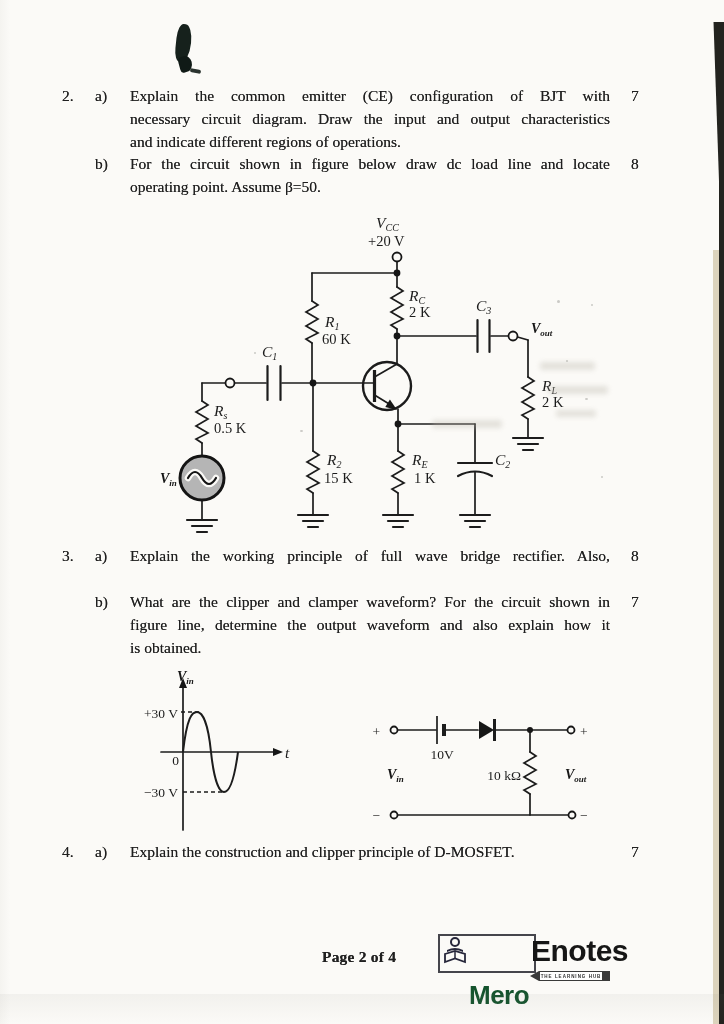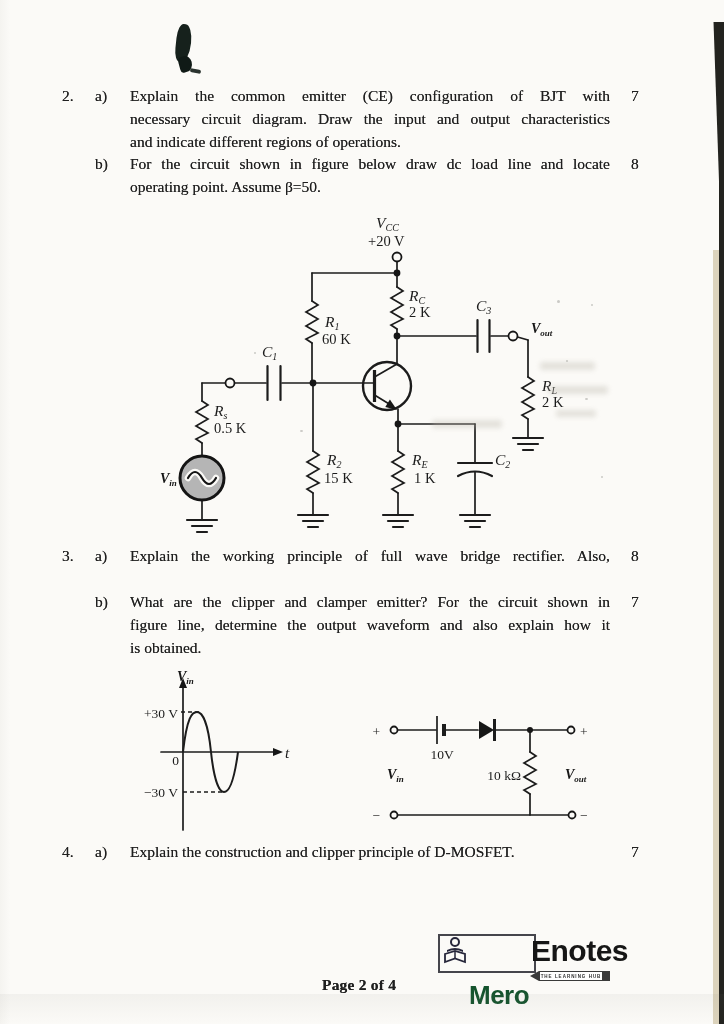--- a/index.html
+++ b/index.html
@@ -18,21 +18,21 @@
   .dot{fill:#161616;}
   .term{fill:#fbfaf7;stroke:#161616;stroke-width:1.8;}
   .csym{font:italic 15.5px "Liberation Serif",serif;fill:#1c1c1c;}
   .csub{font:italic 10px "Liberation Serif",serif;}
   .cval{font:14.5px "Liberation Serif",serif;fill:#1c1c1c;}
   .wlabel{font:bold italic 14px "Liberation Serif",serif;fill:#161616;}
   .wsub{font:bold italic 9px "Liberation Serif",serif;}
   .axlbl{font:13.5px "Liberation Serif",serif;fill:#1c1c1c;}
   .dash{stroke:#1c1c1c;stroke-width:1.3;stroke-dasharray:4 3;fill:none;}
   
-  .pagelabel{position:absolute;left:322px;top:976px;font-size:15.5px;font-weight:600;letter-spacing:.2px;}
+  .pagelabel{position:absolute;left:322px;top:948px;font-size:15.5px;font-weight:600;letter-spacing:.2px;}
   .logo{position:absolute;left:438px;top:926px;width:185px;height:56px;font-family:"Liberation Sans",sans-serif;}
   .logobox{position:absolute;left:0;top:8px;width:94px;height:35px;border:2px solid #45454c;}
   .logoicon{position:absolute;left:4px;top:10px;}
   .mero{position:absolute;left:31px;top:8px;font-size:26px;font-weight:bold;color:#14532d;letter-spacing:-.5px;margin-top:46px;}
   .enotes{position:absolute;left:93px;top:8px;font-size:30px;font-weight:bold;color:#161616;letter-spacing:-.5px;text-align:center;}
   .pencil{position:absolute;left:92px;top:45px;width:80px;height:10px;display:flex;align-items:stretch;}
   .ptip{width:0;height:0;border-top:5px solid transparent;border-bottom:5px solid transparent;border-right:9px solid #3a3a3a;}
   .pbody{flex:1;border:1.3px solid #3a3a3a;background:#fff;display:flex;align-items:center;justify-content:center;overflow:hidden;}
   .ptag{font-size:4.5px;font-weight:bold;color:#2c2c2c;letter-spacing:1px;white-space:nowrap;}
   .pcap{width:5px;background:#3a3a3a;border:1.3px solid #3a3a3a;}
@@ -79,21 +79,21 @@
 
   <div class="qnum txt" style="left:62px;top:544px">3.</div>
   <div class="qlabel txt" style="left:95px;top:544px">a)</div>
   <div class="qtext txt" style="left:130px;top:544px">
     <div class="jl">Explain the working principle of full wave bridge rectifier. Also,</div>
   </div>
   <div class="marks txt" style="left:631px;top:544px">8</div>
 
   <div class="qlabel txt" style="left:95px;top:590px">b)</div>
   <div class="qtext txt" style="left:130px;top:590px">
-    <div class="jl">What are the clipper and clamper emitter? For the circuit shown in</div>
+    <div class="jl">What are the clipper and clamper waveform? For the circuit shown in</div>
     <div class="jl">figure line, determine the output waveform and also explain how it</div>
     <div class="ll">is obtained.</div>
   </div>
   <div class="marks txt" style="left:631px;top:590px">7</div>
 
   <div class="qnum txt" style="left:62px;top:840px">4.</div>
   <div class="qlabel txt" style="left:95px;top:840px">a)</div>
   <div class="qtext txt" style="left:130px;top:840px">
     <div class="ll">Explain the construction and clipper principle of D-MOSFET.</div>
   </div>

